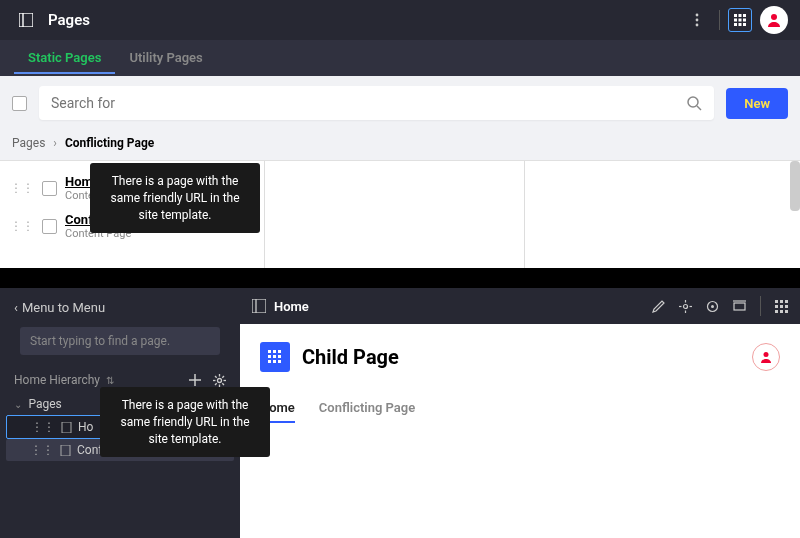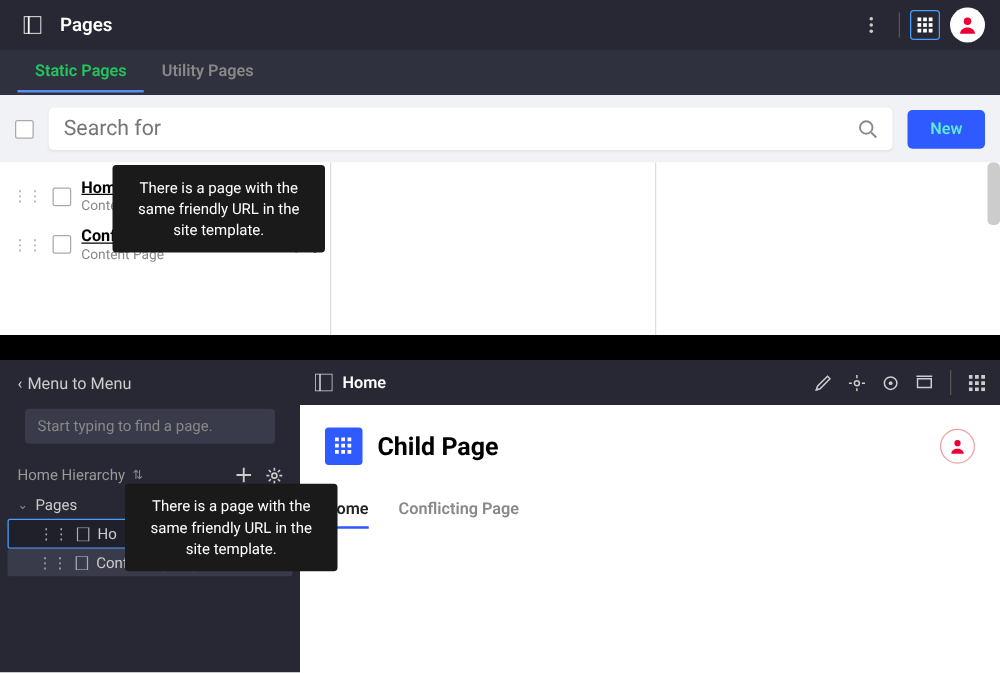--- a/index.html
+++ b/index.html
@@ -12,22 +12,22 @@
 .icon-btn{width:28px;height:28px;display:flex;align-items:center;justify-content:center;cursor:pointer;border-radius:4px}
 .grid-btn{border:1.5px solid #4b9fff;border-radius:3px;padding:4px;display:flex;align-items:center;justify-content:center}
 .avatar{width:28px;height:28px;border-radius:50%;background:#fff;display:flex;align-items:center;justify-content:center}
 .avatar-sm{width:28px;height:28px;border-radius:50%;border:1px solid #f0a0a0;display:flex;align-items:center;justify-content:center;background:#fff}
 .tabs{background:#30313f;display:flex;padding:0 14px;height:36px;border-bottom:2px solid transparent}
 .tab{color:#888;padding:10px 14px 8px;font-weight:600;font-size:13px;cursor:pointer}
 .tab.active{color:#22c55e;border-bottom:2px solid #5b8def}
 .toolbar{background:#f1f2f5;padding:10px 12px;display:flex;align-items:center;gap:12px}
 .cbx{width:15px;height:15px;border:1px solid #aaa;border-radius:2px;background:#fff;cursor:pointer}
 .search{flex:1;background:#fff;border-radius:4px;height:34px;display:flex;align-items:center;padding:0 12px;box-shadow:0 1px 2px rgba(0,0,0,0.05)}
-.search input{border:none;outline:none;flex:1;font-size:17px;color:#0369a1}
-.btn-new{background:#2e5aff;color:#5eead4;border:none;padding:8px 18px;border-radius:4px;font-weight:600;cursor:pointer;font-size:13px}
+.search input{border:none;outline:none;flex:1;font-size:14px;color:#0369a1}
+.btn-new{background:#2e5aff;color:#fde047;border:none;padding:8px 18px;border-radius:4px;font-weight:600;cursor:pointer;font-size:13px}
 .breadcrumb{background:#f1f2f5;padding:6px 12px 10px;font-size:12px;border-bottom:1px solid #e0e0e0}
 .breadcrumb .bc-link{color:#666;cursor:pointer}
 .breadcrumb .bc-sep{margin:0 5px;color:#888}
 .breadcrumb .bc-cur{font-weight:700}
 .list-area{display:flex;position:relative;flex:1;background:#fff}
 .list-col{width:265px;border-right:1px solid #ddd;padding-top:8px;position:relative}
 .list-col2{width:260px;border-right:1px solid #ddd}
 .row{display:flex;align-items:center;padding:5px 10px;gap:8px;position:relative}
 .drag{color:#aaa;font-size:12px;cursor:grab}
 .row-text{flex:1;min-width:0}
@@ -118,20 +118,25 @@
     <div class="search">
       <input placeholder="Search for" style="">
       <svg width="16" height="16" viewBox="0 0 16 16">
           <circle cx="7" cy="7" r="5" fill="none" stroke="#888" stroke-width="1.5"></circle>
           <line x1="11" y1="11" x2="15" y2="15" stroke="#888" stroke-width="1.5"></line>
         </svg>
     </div>
     <button class="btn-new">New</button>
   </div>
 
+  <div class="breadcrumb">
+    <span class="bc-link">Pages</span>
+    <span class="bc-sep">›</span>
+    <span class="bc-cur">Conflicting Page</span>
+  </div>
 
   <div class="list-area">
     <div class="list-col">
       <div class="row">
         <span class="drag">⋮⋮</span>
         <span class="cbx"></span>
         <div class="row-text">
           <div class="row-title">Home</div>
           <div class="row-sub">Content Page</div>
         </div>

